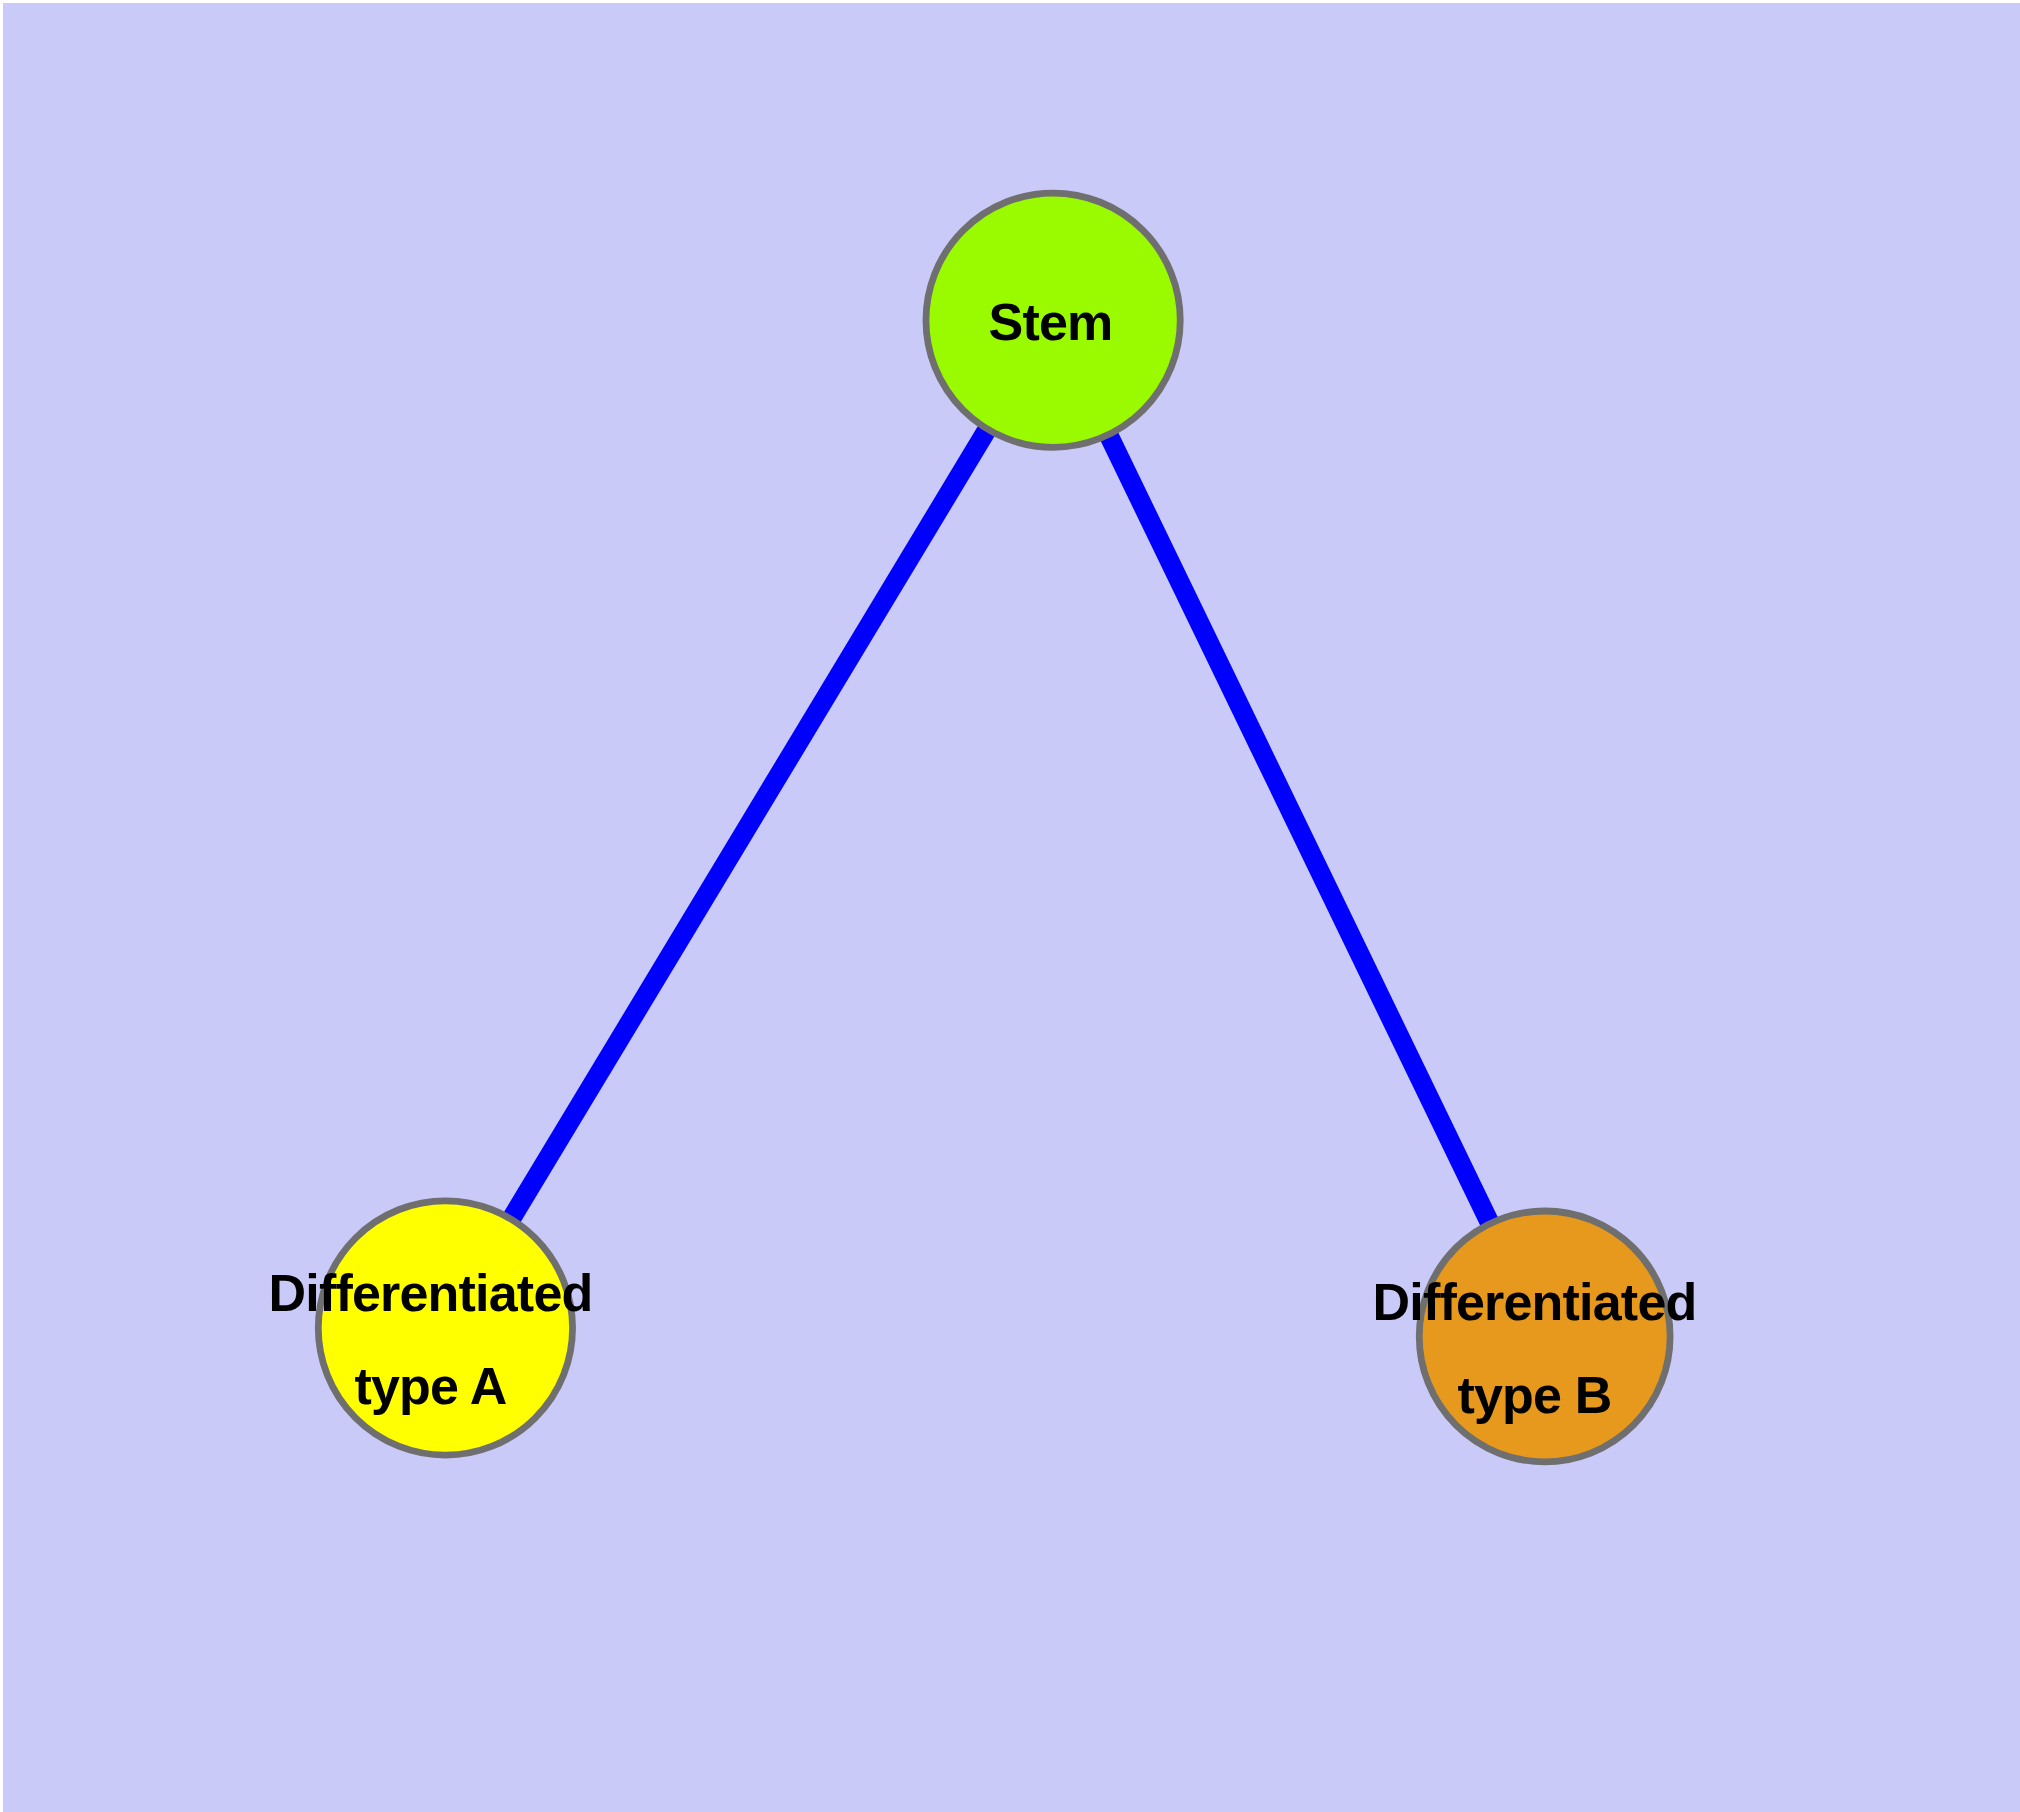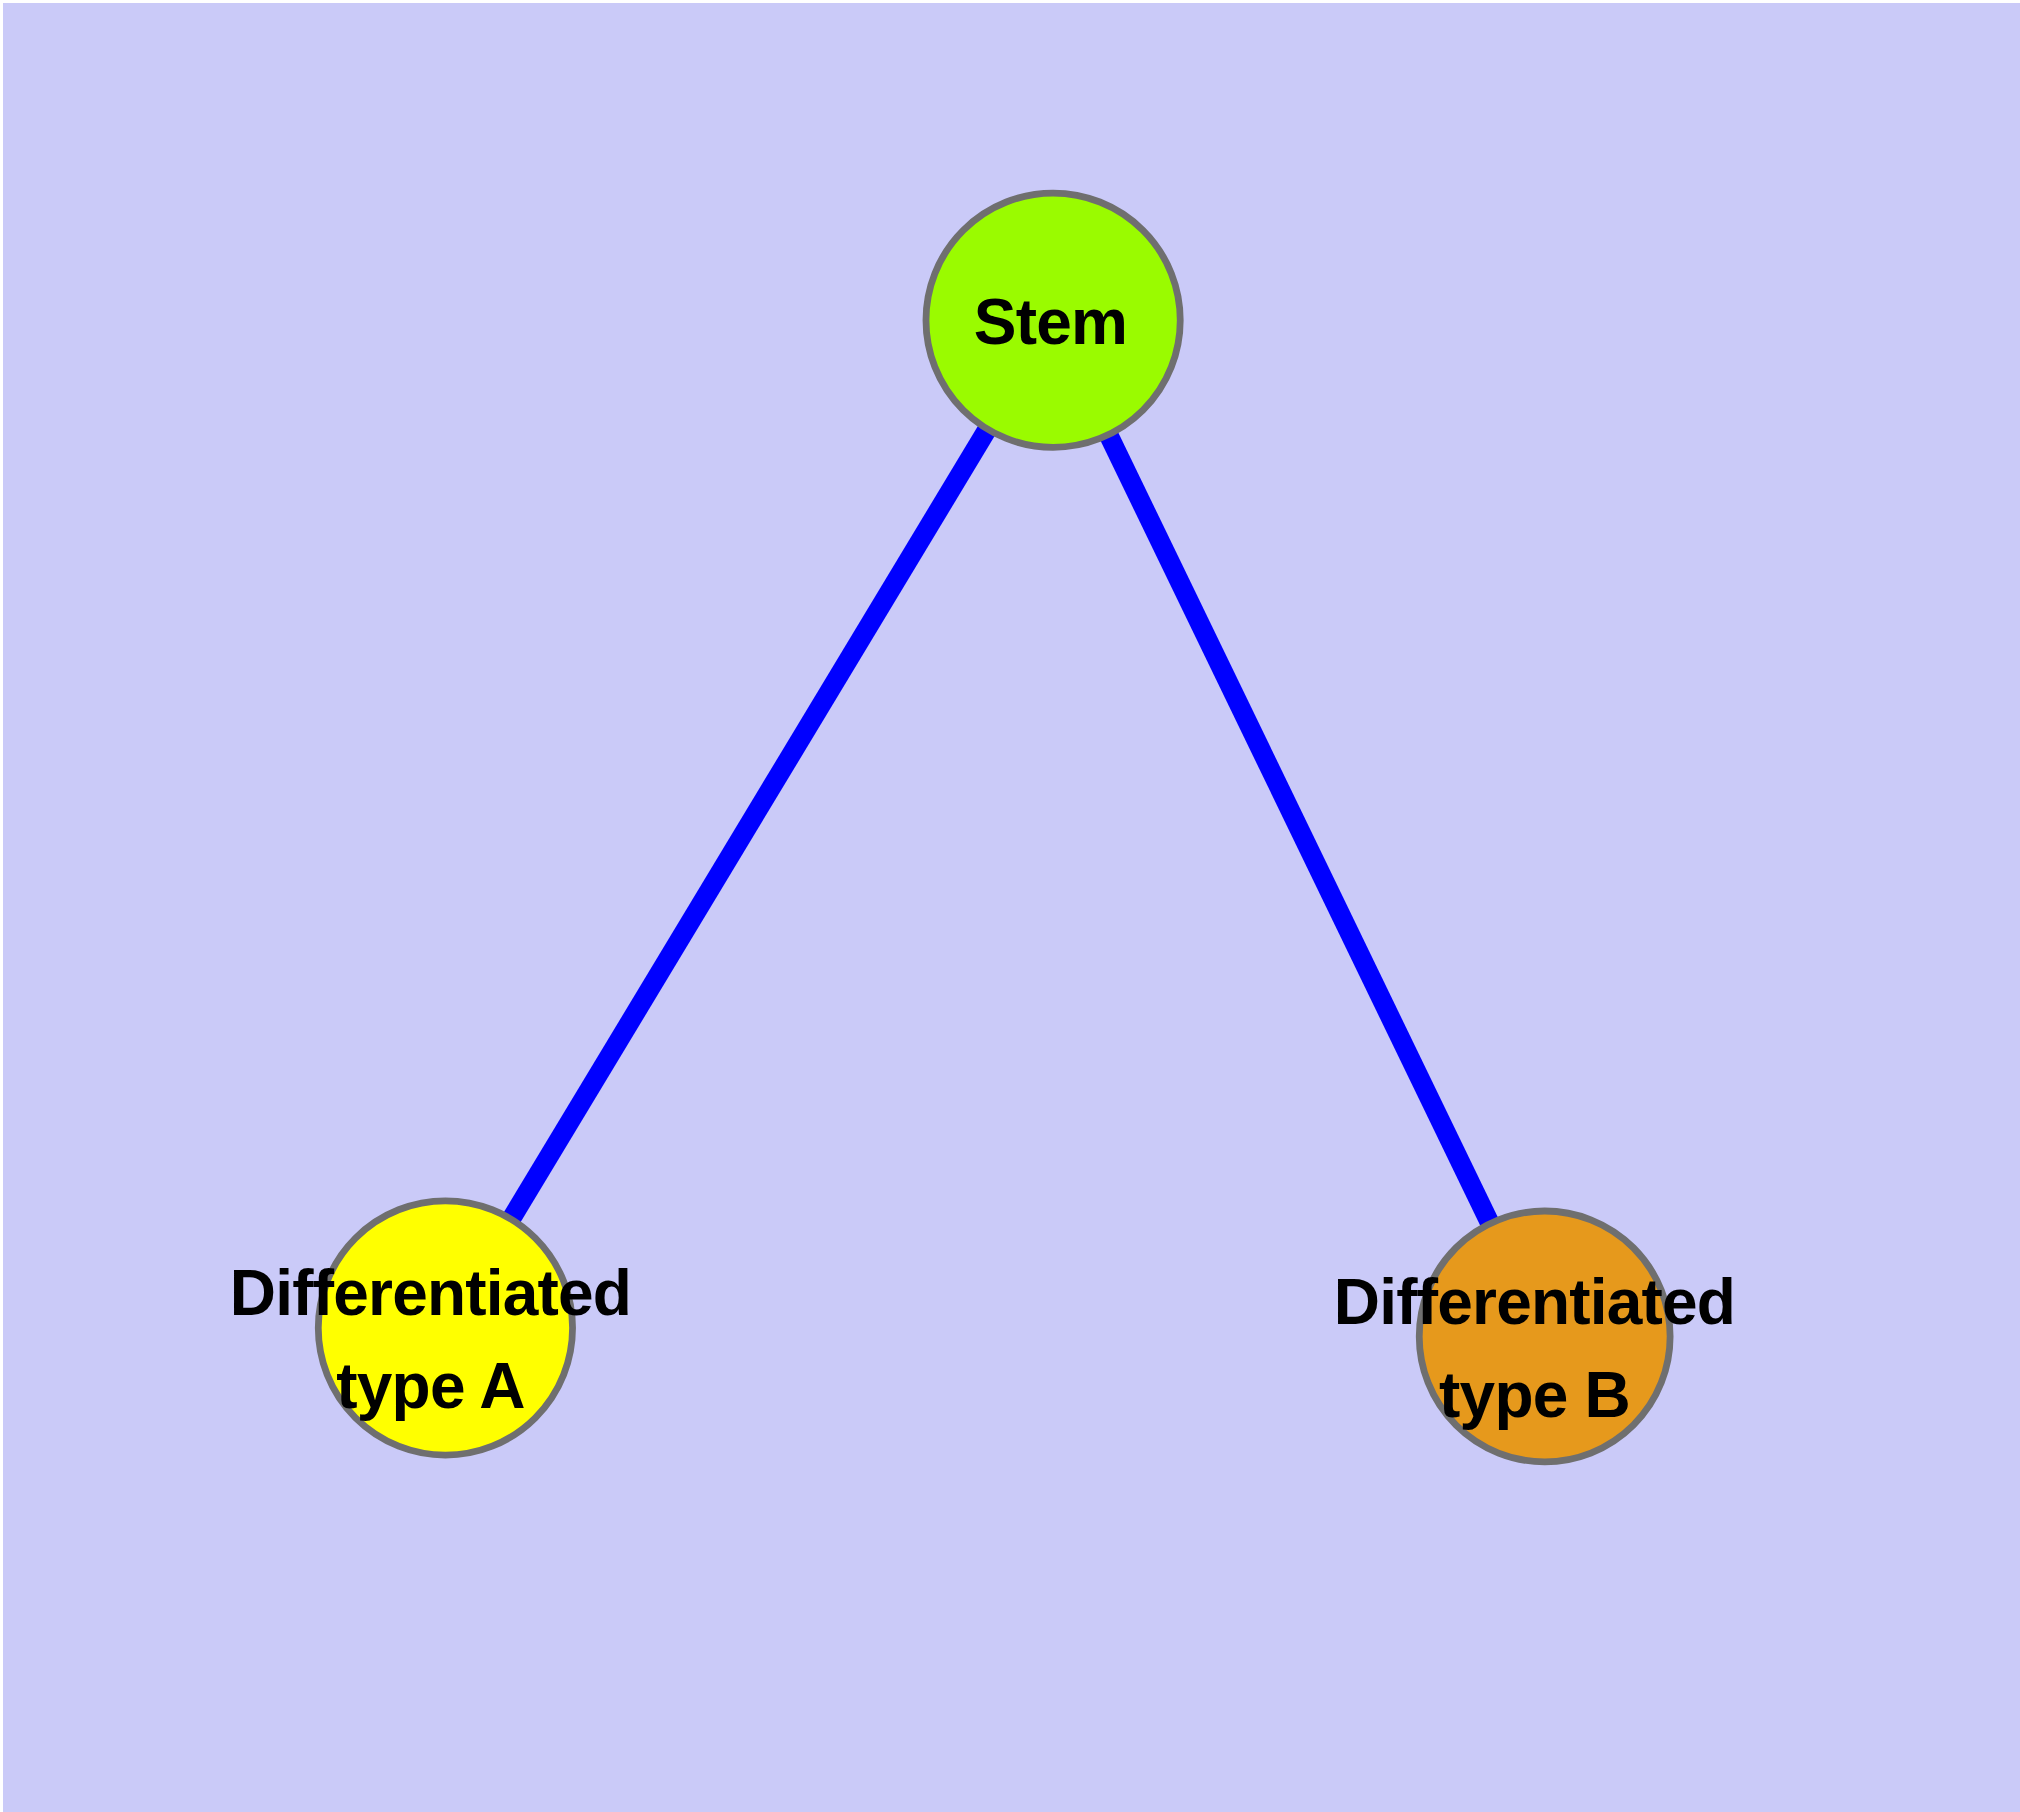--- a/index.html
+++ b/index.html
@@ -22,21 +22,21 @@
     position: absolute;
     left: 0;
     top: 0;
     width: 100%;
     height: 100%;
   }
   .node-label {
     position: absolute;
     transform: translate(-50%, -50%);
     font-weight: bold;
-    font-size: 64px;
+    font-size: 52px;
     line-height: 93px;
     color: #000000;
     text-align: center;
     white-space: pre-line;
     letter-spacing: -0.8px;
   }
   #label-stem  { left: 1048px; top: 319px;  }
   #label-typea { left: 428px;  top: 1337px; }
   #label-typeb { left: 1532px; top: 1346px; }
 </style>

